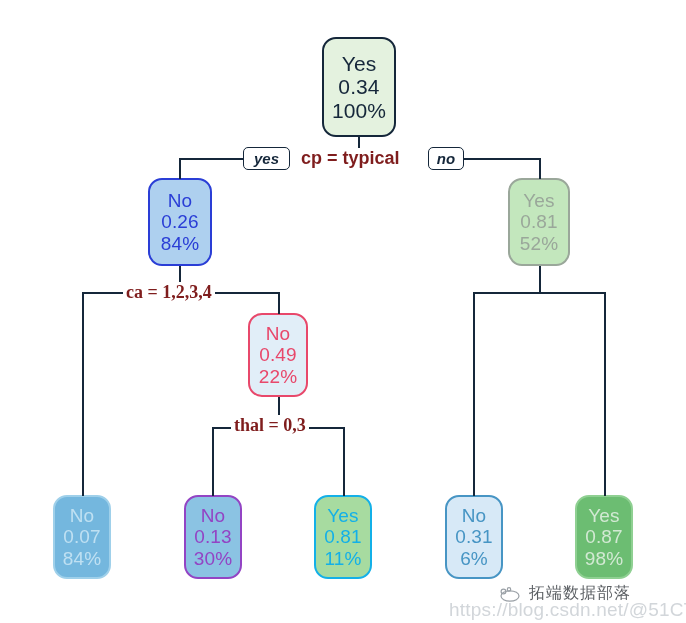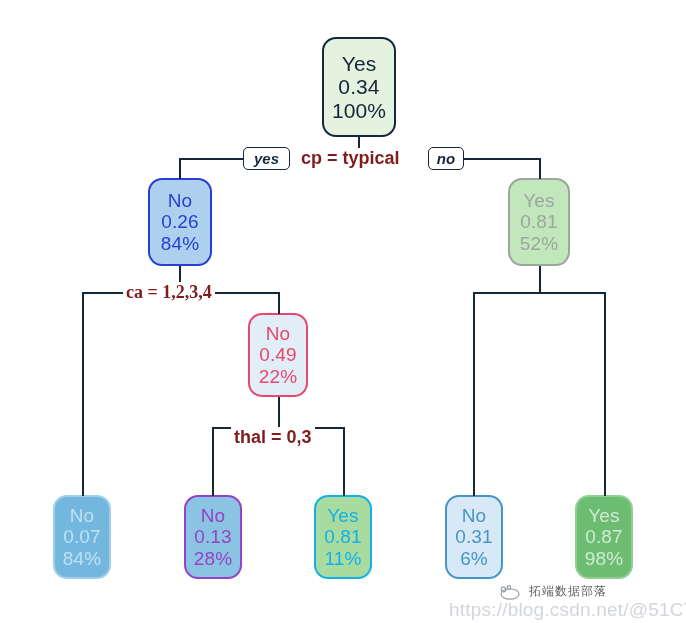--- a/index.html
+++ b/index.html
@@ -69,21 +69,21 @@
   .conn.v { width: 1.5px; }
   
   .wm-brand {
     position: absolute;
     display: flex;
     align-items: center;
     gap: 6px;
     white-space: nowrap;
   }
   .wm-brand-text {
-    font-size: 12px;
+    font-size: 16px;
     color: #5b5f63;
     font-family: "DejaVu Sans", sans-serif;
     letter-spacing: 1px;
   }
   .wm-logo { display: block; }
   .wm-url {
     position: absolute;
     font-size: 19px;
     color: #d2d6da;
     white-space: nowrap;
@@ -125,21 +125,21 @@
   <div class="conn v" style="left:539px; top:266px; height:26px;"></div>
 
   <div class="conn h" style="left:473px; top:292px; width:131px;"></div>
 
   <div class="conn v" style="left:473px; top:292px; height:204px;"></div>
 
   <div class="conn v" style="left:604px; top:292px; height:204px;"></div>
 
   <div class="split-label" style="left:298px; top:148px;">cp = typical</div>
   <div class="split-label" style="left:123px; top:282px;font-family:Liberation Serif, serif;">ca = 1,2,3,4</div>
-  <div class="split-label" style="left:231px; top:427px;">thal = 0,3</div>
+  <div class="split-label" style="left:231px; top:415px;font-family:Liberation Serif, serif;">thal = 0,3</div>
 
   <div class="yn-box" style="left:243px; top:147px; width:47px; height:23px;">yes</div>
   <div class="yn-box" style="left:428px; top:147px; width:36px; height:23px;">no</div>
 
   <div class="node" style="left:322px; top:37px; width:74px; height:100px; background:#e4f2df; border-color:#15273a; color:#15273a; font-size:21px;">
     <span class="ln">Yes</span>
     <span class="ln">0.34</span>
     <span class="ln">100%</span>
   </div>
 
@@ -163,21 +163,21 @@
 
   <div class="node" style="left:53px; top:495px; width:58px; height:84px; background:#74b7de; border-color:#9fd0ea; color:#bfe0f2;">
     <span class="ln">No</span>
     <span class="ln">0.07</span>
     <span class="ln">84%</span>
   </div>
 
   <div class="node" style="left:184px; top:495px; width:58px; height:84px; background:#8bc3e3; border-color:#9344c4; color:#9344c4;">
     <span class="ln">No</span>
     <span class="ln">0.13</span>
-    <span class="ln">28%</span>
+    <span class="ln">30%</span>
   </div>
 
   <div class="node" style="left:314px; top:495px; width:58px; height:84px; background:#a7dba0; border-color:#13b0e8; color:#13b0e8;">
     <span class="ln">Yes</span>
     <span class="ln">0.81</span>
     <span class="ln">11%</span>
   </div>
 
   <div class="node" style="left:445px; top:495px; width:58px; height:84px; background:#d7e9f7; border-color:#4795c4; color:#4795c4;">
     <span class="ln">No</span>

